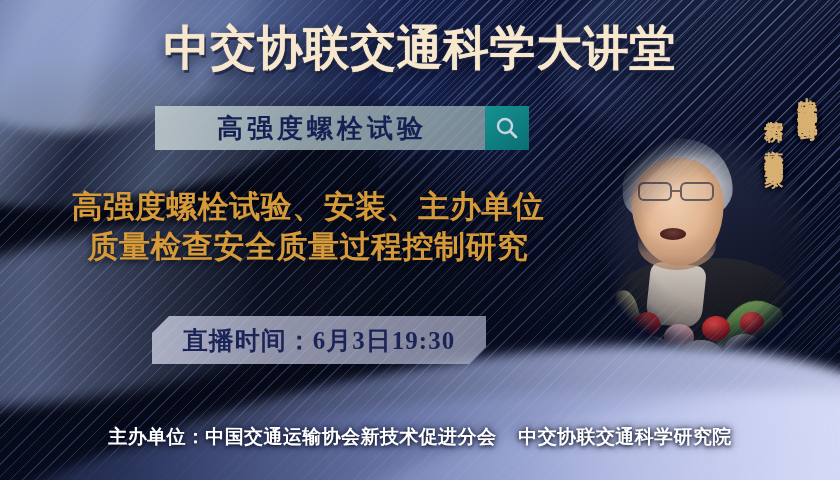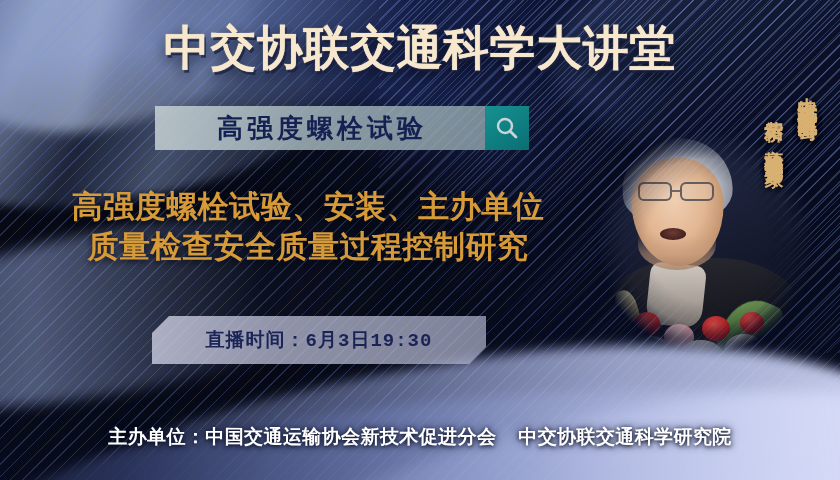--- a/index.html
+++ b/index.html
@@ -251,22 +251,22 @@
   .time-badge{
     position:absolute;left:152px;top:316px;
     width:334px;height:48px;
     background:linear-gradient(105deg,rgba(206,208,226,.80) 0%,rgba(190,193,216,.74) 40%,rgba(176,180,206,.70) 100%);
     -webkit-clip-path:polygon(17px 0,100% 0,100% calc(100% - 17px),calc(100% - 17px) 100%,0 100%,0 17px);
             clip-path:polygon(17px 0,100% 0,100% calc(100% - 17px),calc(100% - 17px) 100%,0 100%,0 17px);
     display:flex;align-items:center;justify-content:center;
     box-shadow:0 2px 10px rgba(5,8,25,.5);
   }
   .time-badge span{
-    color:#1b2456;font-size:19px;font-weight:700;letter-spacing:1px;
-    font-family:Liberation Mono, monospace;
+    color:#1b2456;font-size:25px;font-weight:700;letter-spacing:1px;
+    font-family:Liberation Serif, serif;
   }
 
   
   .vtext{
     position:absolute;
     writing-mode:vertical-rl;
     text-orientation:upright;
     color:#d8b072;
     font-weight:700;
     font-family:"DejaVu Sans","Liberation Sans",sans-serif;

